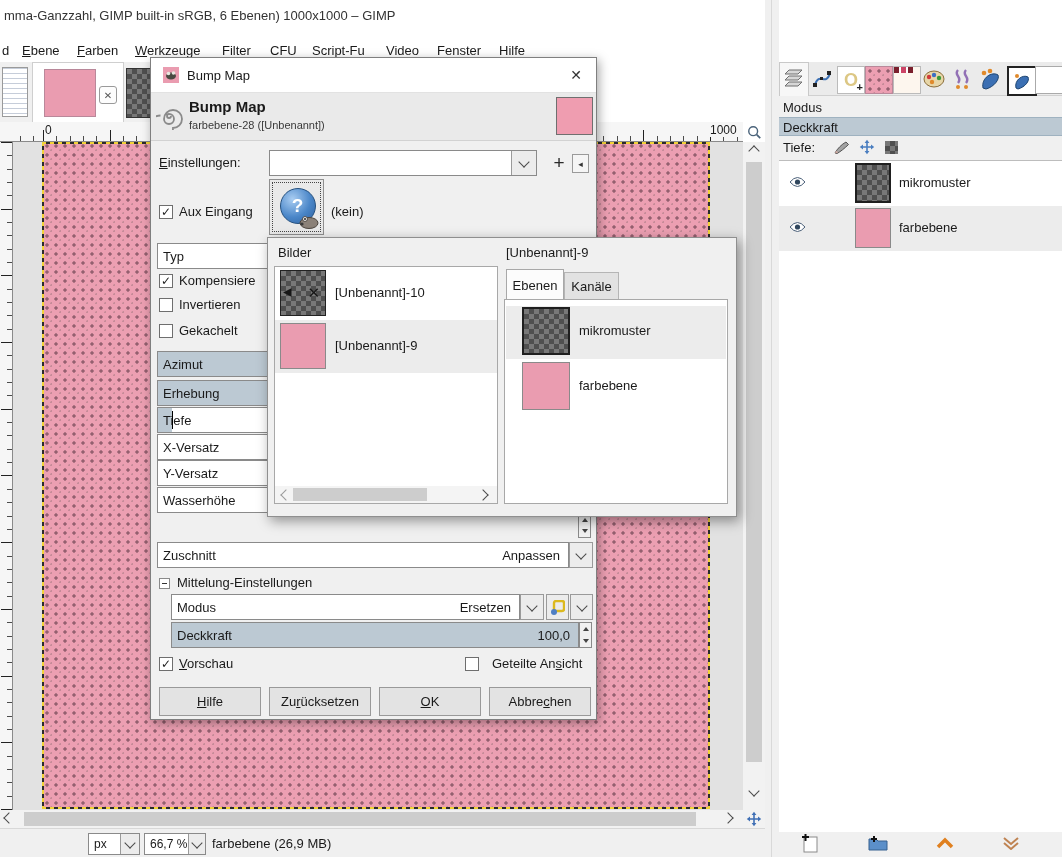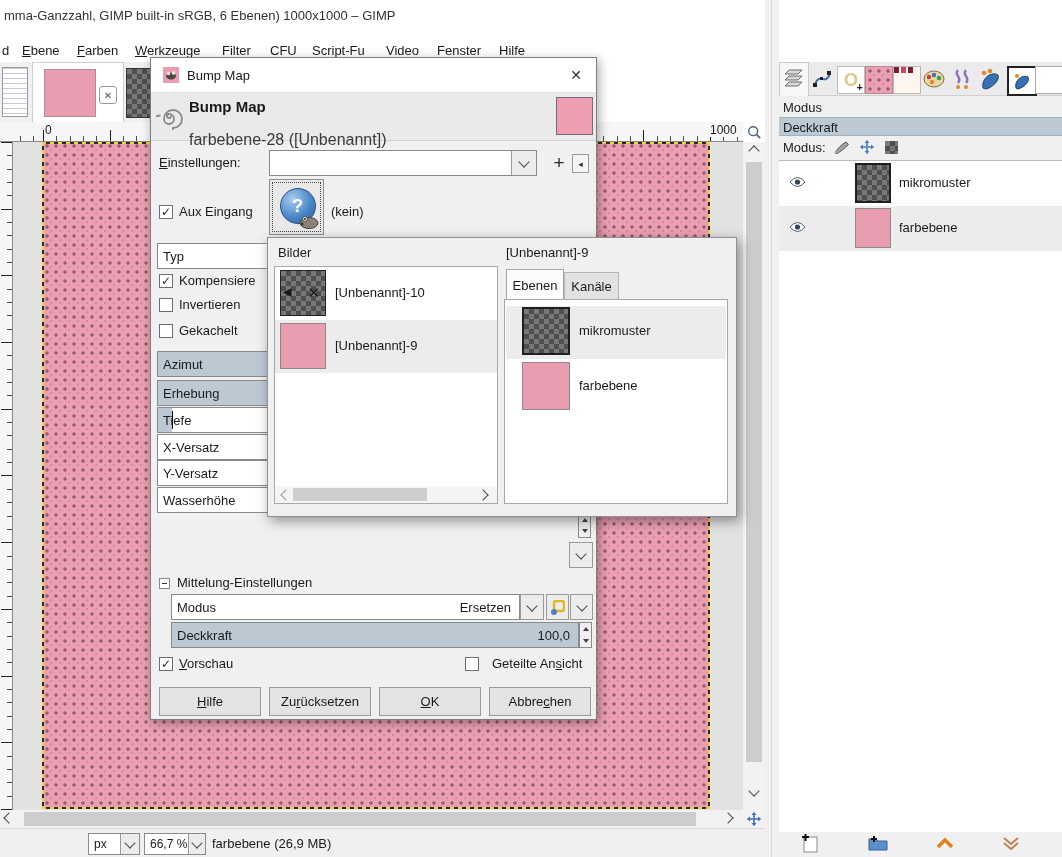--- a/index.html
+++ b/index.html
@@ -198,21 +198,21 @@
         <path d="M4 16 C2 8 11 2 16 5 C18 9 13 15 6 17Z" fill="#3b6fb3" stroke="#1d4470"></path>
         <circle cx="5" cy="4" r="2" fill="#e08a2c"></circle>
       </svg>
   </div>
   <div class="icon-tile" style="left:256px;top:66px;background:#fff;border:1px solid #aaa"></div>
 
   <span class="abs" style="left:4px;top:100px">Modus</span>
   <div class="abs" style="left:0;top:117px;width:283px;height:19px;background:#bcc9d3;border-top:1px solid #9fb2c0;border-bottom:1px solid #9fb2c0">
     <span style="position:absolute;left:4px;top:2px">Deckkraft</span>
   </div>
-  <span class="abs" style="left:4px;top:140px">Modus:</span>
+  <span class="abs" style="left:4px;top:140px">Tiefe:</span>
   <div class="abs" style="left:54px;top:140px">
     <svg width="17" height="15">
         <path d="M2 13 C4 9 9 4 13 2 L15.5 4.5 C12 8 7 12 4 13.5Z" fill="#a3a3a3" stroke="#555"></path>
         <path d="M2 13.5 l3.2 -1 -2.1 -2.1z" fill="#cfa9a0"></path>
       </svg>
   </div>
   <div class="abs" style="left:80px;top:139px">
     <svg width="16" height="16" viewBox="0 0 20 20">
         <path d="M10 1 L13 5 H11 V9 H15 V7 L19 10 L15 13 V11 H11 V15 H13 L10 19 L7 15 H9 V11 H5 V13 L1 10 L5 7 V9 H9 V5 H7Z" fill="#4a7ec0"></path>
       </svg>
@@ -280,21 +280,21 @@
     <div class="abs" style="left:412px;top:5px;width:26px;height:24px;display:flex;align-items:center;justify-content:center;font-size:14px;color:#333">✕</div>
   </div>
 
   <div class="abs" style="left:0;top:35px;width:445px;height:48px;background:#eaeaea;border-bottom:1px solid #d2d2d2">
     <div class="abs" style="left:5px;top:9px">
       <svg width="28" height="28" viewBox="0 0 28 28">
           <path d="M15 14 a2 2 0 1 1 -2 -2 a5 5 0 1 1 -5 5 a9 9 0 1 1 9 9 a12.5 12.5 0 1 1 -12.5 -12.5" fill="none" stroke="#8a8a8a" stroke-width="1.8"></path>
         </svg>
     </div>
     <span class="abs" style="left:38px;top:5px;font-size:15px;font-weight:bold">Bump Map</span>
-    <span class="abs" style="left:38px;top:38px;font-size:16px;color:#3a3a3a">farbebene-28 ([Unbenannt])</span>
+    <span class="abs" style="left:38px;top:26px;font-size:11px;color:#3a3a3a">farbebene-28 ([Unbenannt])</span>
     <div class="abs" style="left:405px;top:4px;width:37px;height:38px;background:#ef9db0;border:1px solid #6f6f6f"></div>
   </div>
 
   <span class="abs" style="left:8px;top:97px"><u>E</u>instellungen:</span>
   <div class="abs" style="left:118px;top:92px;width:268px;height:26px;background:#fff;border:1px solid #8a8a8a;display:flex">
     <div style="margin-left:auto;width:24px;height:100%;background:#ececec;border-left:1px solid #9a9a9a;display:flex;align-items:center;justify-content:center">
         <div class="chev"></div>
       </div>
   </div>
   <div class="abs" style="left:397px;top:92px;width:22px;height:26px;display:flex;align-items:center;justify-content:center;font-size:19px;color:#2a2a2a">+</div>
@@ -346,20 +346,24 @@
     </div>
   <div class="rowbox" style="left:6px;top:429px;width:434px;height:26px">
       <span>Wasserhöhe</span>
     </div>
 
   <div class="spin" style="left:427px;top:455px;width:13px;height:25px">
       <div class="tri-up"></div>
       <div class="tri-dn"></div>
     </div>
 
+  <div class="rowbox" style="left:6px;top:484px;width:412px;height:26px;background:#fff">
+    <span>Zuschnitt</span>
+      <span class="val">Anpassen</span>
+  </div>
   <div class="combobtn" style="left:418px;top:484px;width:24px;height:26px">
       <div class="chev"></div>
     </div>
 
   <div class="abs" style="left:8px;top:520px;width:11px;height:11px;border:1px solid #8a8a8a;background:#fff">
       <div style="margin:4px 2px;height:1px;background:#333"></div>
     </div>
   <span class="abs" style="left:26px;top:517px">Mittelung-Einstellungen</span>
 
   <div class="rowbox" style="left:20px;top:536px;width:349px;height:26px;background:#fff">

